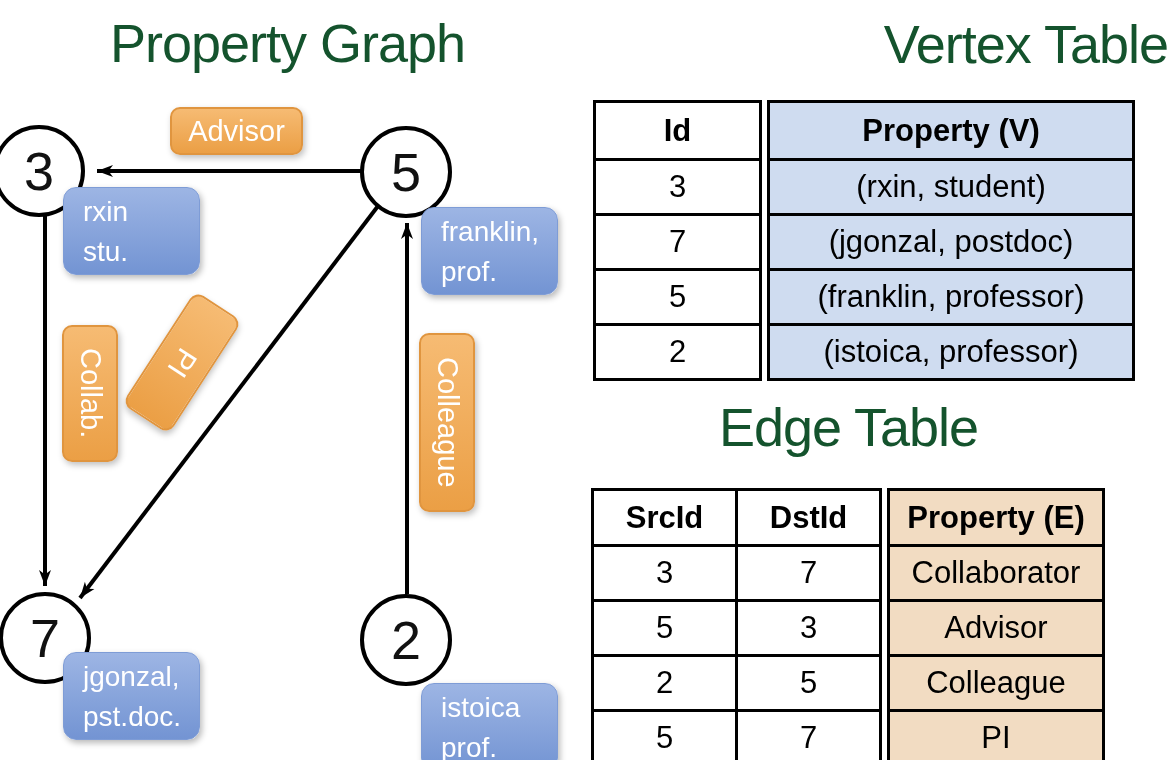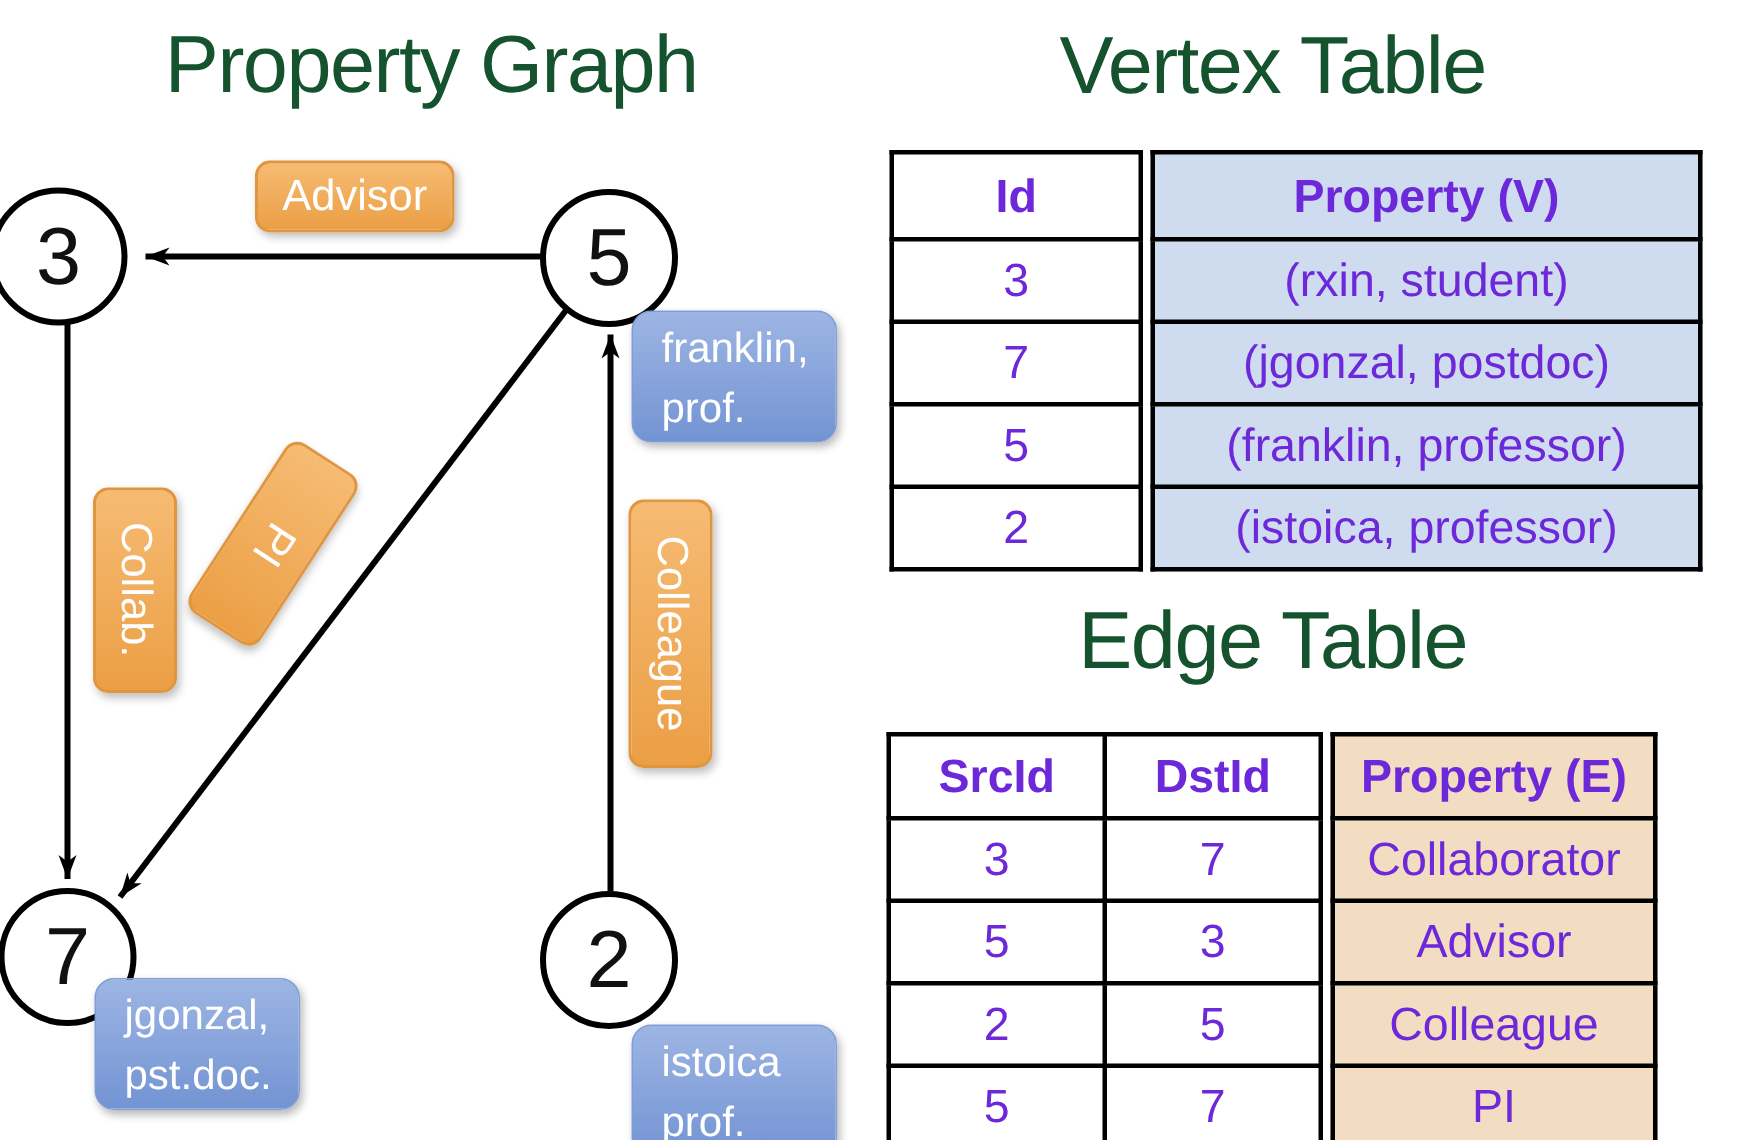--- a/index.html
+++ b/index.html
@@ -6,21 +6,21 @@
   .stage{
     position:relative;width:1170px;height:760px;background:#fff;overflow:hidden;
     font-family:"Liberation Sans",sans-serif;color:#111;
   }
   
   .big-title{
     position:absolute;text-align:center;font-size:54px;font-weight:300;
     letter-spacing:-1px;color:#14532d;white-space:nowrap;
   }
   #graph-title{left:0;top:12px;width:575px;}
-  #vertex-title{left:561px;top:13px;width:575px;}
+  #vertex-title{left:593px;top:13px;width:575px;text-align:right;}
   #edge-title{left:591px;top:396px;width:515px;}
 
   
   .node{
     position:absolute;width:92px;height:92px;box-sizing:border-box;
     border:4px solid #000;border-radius:50%;background:#fff;
     display:flex;align-items:center;justify-content:center;
     font-size:54px;z-index:2;
   }
   #node3{left:-7px;top:125px;}
@@ -61,21 +61,21 @@
   
   #graph-edges{position:absolute;left:0;top:0;z-index:1;}
 
   
   .tbl-group{position:absolute;display:flex;gap:5px;}
   #vertex-tables{left:593px;top:100px;}
   #edge-tables{left:591px;top:488px;}
   table{border-collapse:collapse;table-layout:fixed;}
   th,td{
     border:3px solid #000;text-align:center;vertical-align:middle;
-    font-size:31px;color:#6d28d9;padding:0;overflow:hidden;white-space:nowrap;
+    font-size:31px;color:#000000;padding:0;overflow:hidden;white-space:nowrap;
   }
   th{font-weight:bold;}
   #vertex-id-table{width:169px;}
   #vertex-prop-table{width:368px;background:#cfdcf0;}
   #vertex-tables th{height:55px;}
   #vertex-tables td{height:52px;}
   #edge-srcdst-table{width:291px;}
   #edge-prop-table{width:218px;background:#f2dcc2;}
   #edge-tables th{height:53px;}
   #edge-tables td{height:52px;}
@@ -99,20 +99,24 @@
     <line x1="45" y1="216" x2="45" y2="586" stroke="#000" stroke-width="4" marker-end="url(#arrow)"></line>
     <line x1="378" y1="206" x2="80" y2="598" stroke="#000" stroke-width="4" marker-end="url(#arrow)"></line>
     <line x1="407" y1="594" x2="407" y2="223" stroke="#000" stroke-width="4" marker-end="url(#arrow)"></line>
   </svg>
 
   <div class="node" id="node3">3</div>
   <div class="node" id="node5">5</div>
   <div class="node" id="node7">7</div>
   <div class="node" id="node2">2</div>
 
+  <div class="vlabel" id="vlabel-rxin">
+    <div>rxin</div>
+    <div>stu.</div>
+  </div>
   <div class="vlabel" id="vlabel-franklin">
     <div>franklin,</div>
     <div>prof.</div>
   </div>
   <div class="vlabel" id="vlabel-jgonzal">
     <div>jgonzal,</div>
     <div>pst.doc.</div>
   </div>
   <div class="vlabel" id="vlabel-istoica">
     <div>istoica</div>

